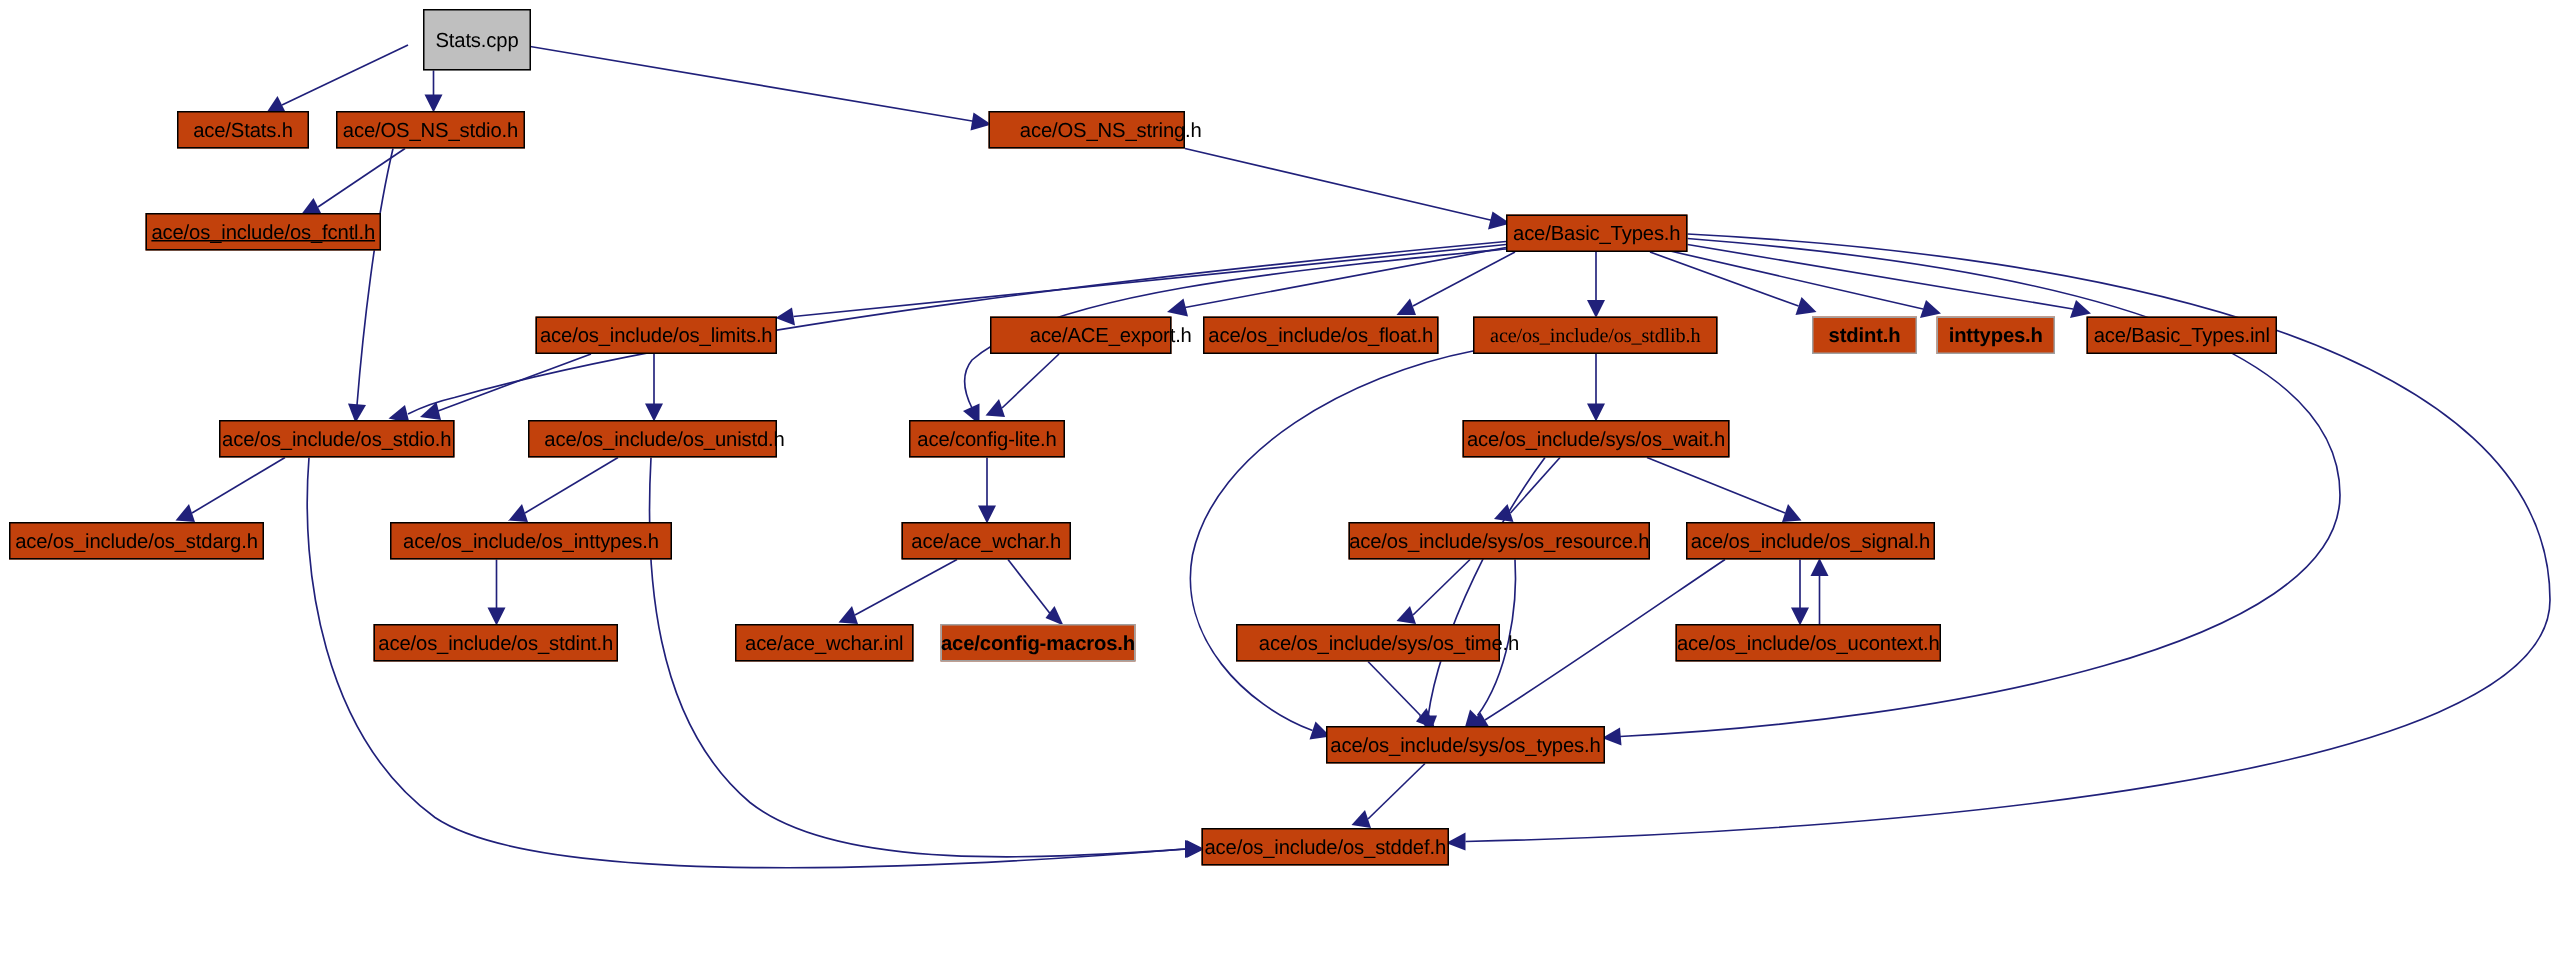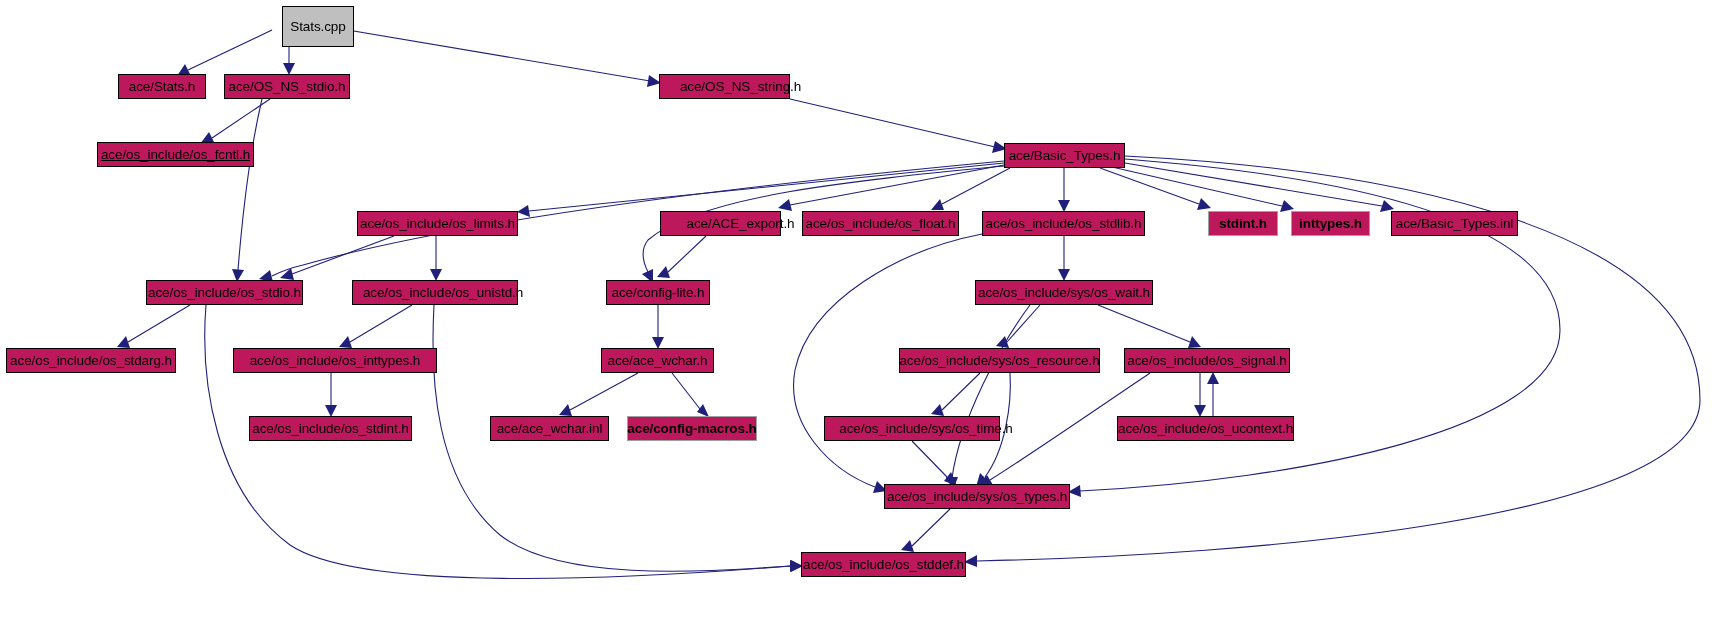--- a/index.html
+++ b/index.html
@@ -20,21 +20,21 @@
   #graph-svg {
     position: absolute;
     left: 0;
     top: 0;
     width: 1712px;
     height: 635px;
   }
   .node-box {
     position: absolute;
     box-sizing: border-box;
-    background: #be185d;
+    background: #c2410c;
     border: 1px solid #000000;
     display: flex;
     align-items: center;
     justify-content: center;
     white-space: nowrap;
     font-family: "Liberation Sans", sans-serif;
     font-size: 13.5px;
     color: #000000;
     letter-spacing: -0.1px;
     line-height: 1;
@@ -288,21 +288,21 @@
       </div>
       <div class="node-box" style="left: 357px; top: 211px; width: 161px; height: 25px;">
         <span class="node-label">ace/os_include/os_limits.h</span>
       </div>
       <div class="node-box" style="left: 660px; top: 211px; width: 121px; height: 25px; padding-left: 40px;">
         <span class="node-label">ace/ACE_export.h</span>
       </div>
       <div class="node-box" style="left: 802px; top: 211px; width: 157px; height: 25px;">
         <span class="node-label">ace/os_include/os_float.h</span>
       </div>
-      <div class="node-box" style="left: 982px; top: 211px; width: 163px; height: 25px;">
+      <div class="node-box" style="left: 982px; top: 211px; width: 163px; height: 25px; font-family: Liberation Serif, serif;">
         <span class="node-label">ace/os_include/os_stdlib.h</span>
       </div>
       <div class="node-box gray" style="left: 1208px; top: 211px; width: 70px; height: 25px;">
         <span class="node-label">stdint.h</span>
       </div>
       <div class="node-box gray" style="left: 1291px; top: 211px; width: 79px; height: 25px;">
         <span class="node-label">inttypes.h</span>
       </div>
       <div class="node-box" style="left: 1391px; top: 211px; width: 127px; height: 25px;">
         <span class="node-label">ace/Basic_Types.inl</span>
@@ -315,21 +315,21 @@
       </div>
       <div class="node-box" style="left: 606px; top: 280px; width: 104px; height: 25px;">
         <span class="node-label">ace/config-lite.h</span>
       </div>
       <div class="node-box" style="left: 975px; top: 280px; width: 178px; height: 25px;">
         <span class="node-label">ace/os_include/sys/os_wait.h</span>
       </div>
       <div class="node-box" style="left: 6px; top: 348px; width: 170px; height: 25px;">
         <span class="node-label">ace/os_include/os_stdarg.h</span>
       </div>
-      <div class="node-box" style="left: 233px; top: 348px; width: 204px; height: 25px; justify-content: center;">
+      <div class="node-box" style="left: 260px; top: 348px; width: 188px; height: 25px; justify-content: center;">
         <span class="node-label">ace/os_include/os_inttypes.h</span>
       </div>
       <div class="node-box" style="left: 601px; top: 348px; width: 113px; height: 25px;">
         <span class="node-label">ace/ace_wchar.h</span>
       </div>
       <div class="node-box" style="left: 899px; top: 348px; width: 201px; height: 25px;">
         <span class="node-label">ace/os_include/sys/os_resource.h</span>
       </div>
       <div class="node-box" style="left: 1124px; top: 348px; width: 166px; height: 25px;">
         <span class="node-label">ace/os_include/os_signal.h</span>

